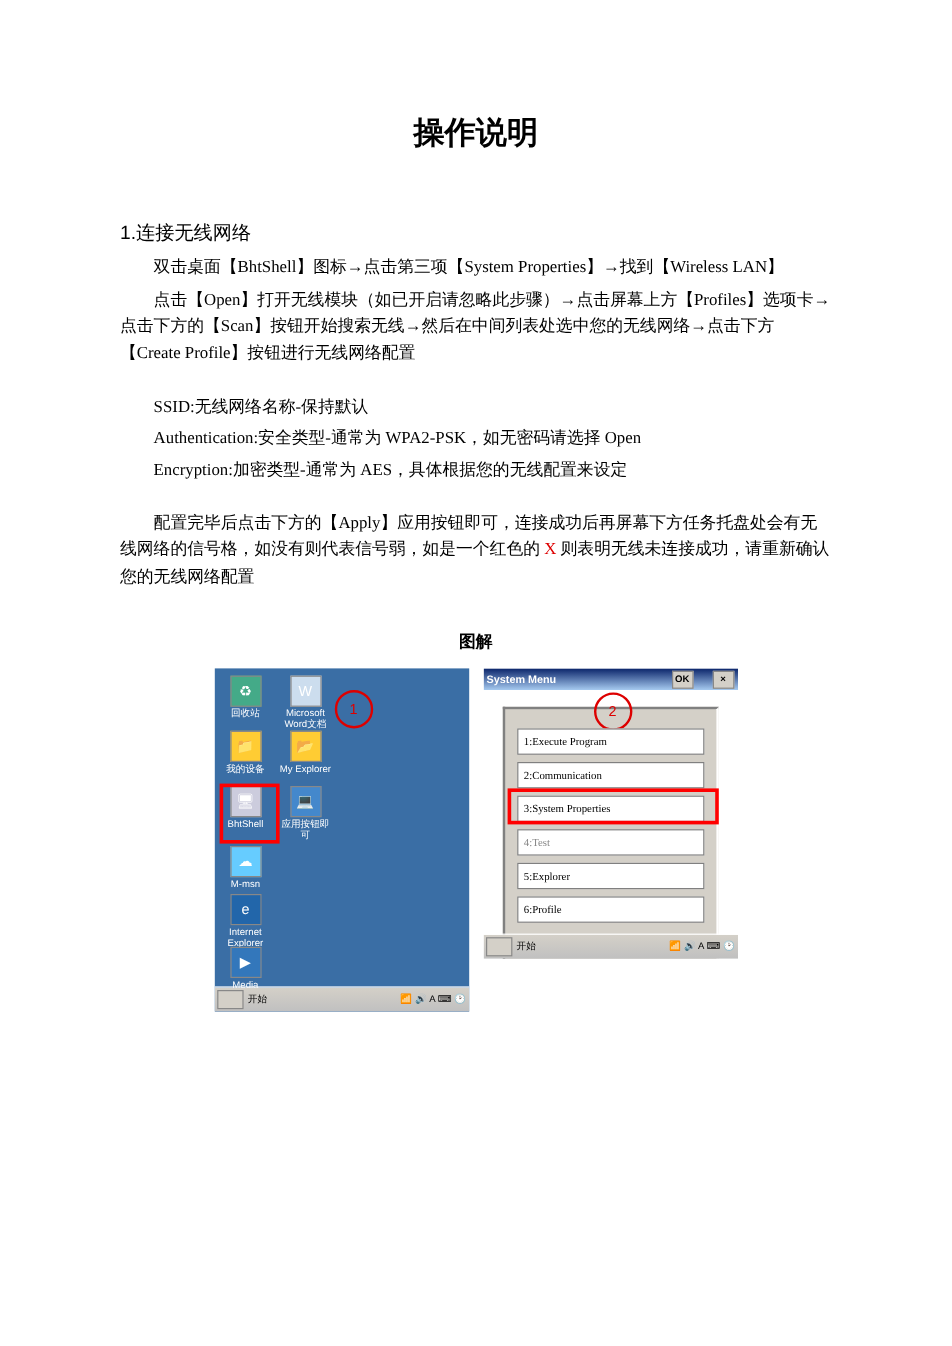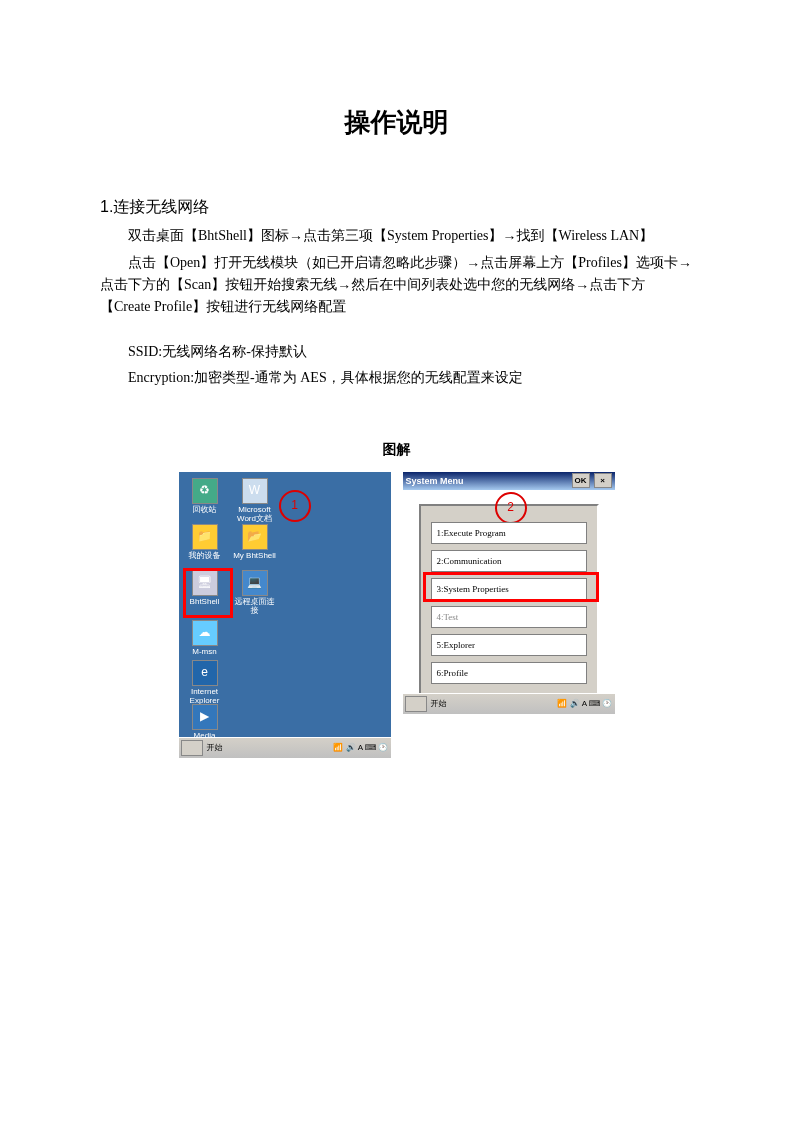--- a/index.html
+++ b/index.html
@@ -15,21 +15,21 @@
     line-height: 1.6;
   }
   .page {
     padding: 90px 100px 0 100px;
   }
   h1.title {
     text-align: center;
     font-family: "SimHei", "黑体", sans-serif;
     font-size: 26px;
     font-weight: bold;
-    margin: 12px 0 50px 0;
+    margin: 0 0 50px 0;
   }
   .section-head {
     font-family: Arial, sans-serif;
     font-size: 16px;
     font-weight: normal;
   }
   .para { text-indent: 2em; margin: 4px 0; }
   .para-noindent { margin: 4px 0; text-indent: 2em;}
   .red { color: #d00; }
   .tujie {
@@ -107,21 +107,21 @@
     overflow: hidden;
   }
   .titlebar {
     height: 18px;
     background: linear-gradient(#0a246a,#a6caf0);
     color:#fff;
     font-weight:bold;
     display:flex; align-items:center; padding:0 3px;
     justify-content:space-between;
   }
-  .titlebar .btns { display:flex; gap:4px;}
+  .titlebar .btns { display:flex; gap:16px;}
   .titlebar .btn {
     width:16px; height:13px; background:#d4d0c8;
     border:1px solid #888; color:#000;
     font-size:8px; display:flex;align-items:center;justify-content:center;
   }
   .menupanel {
     margin: 14px 16px 0 16px;
     border: 2px solid #808080;
     border-right-color:#fff; border-bottom-color:#fff;
     background:#d4d0c8;
@@ -158,53 +158,57 @@
   <div style="margin-bottom:6px;">
     <span class="section-head">1.</span><span class="section-head cn">连接无线网络</span>
   </div>
 
   <div class="para">双击桌面【BhtShell】图标→点击第三项【System Properties】→找到【Wireless LAN】</div>
   <div class="para" style="text-indent:2em;">点击【Open】打开无线模块（如已开启请忽略此步骤）→点击屏幕上方【Profiles】选项卡→点击下方的【Scan】按钮开始搜索无线→然后在中间列表处选中您的无线网络→点击下方【Create Profile】按钮进行无线网络配置</div>
 
   <div style="height:14px;"></div>
 
   <div class="para-noindent">SSID:无线网络名称-保持默认</div>
+  <div class="para-noindent">Authentication:安全类型-通常为 WPA2-PSK，如无密码请选择 Open</div>
   <div class="para-noindent">Encryption:加密类型-通常为 AES，具体根据您的无线配置来设定</div>
 
   <div style="height:14px;"></div>
 
+  <div class="para">
+    <span>配置完毕后点击下方的【Apply】应用按钮即可，连接成功后再屏幕下方任务托盘处会有无线网络的信号格，如没有则代表信号弱，如是一个红色的 </span><span class="red">X</span><span> 则表明无线未连接成功，请重新确认您的无线网络配置</span>
+  </div>
 
   <div class="tujie">图解</div>
 
   <div class="figures">
 
     <div class="shot">
       <div class="icon" style="left:4px; top:6px;">
         <div class="glyph" style="background:#4a8;">♻</div>
         <div>回收站</div>
       </div>
       <div class="icon" style="left:54px; top:6px;">
         <div class="glyph" style="background:#cde;">W</div>
         <div>Microsoft Word文档</div>
       </div>
       <div class="icon" style="left:4px; top:52px;">
         <div class="glyph" style="background:#fc3;">📁</div>
         <div>我的设备</div>
       </div>
       <div class="icon" style="left:54px; top:52px;">
         <div class="glyph" style="background:#fc3;">📂</div>
-        <div>My BhtShell</div>
+        <div>My Explorer</div>
       </div>
       <div class="icon" style="left:4px; top:98px;">
         <div class="glyph" style="background:#ccd;">🖥</div>
         <div>BhtShell</div>
       </div>
       <div class="icon" style="left:54px; top:98px;">
         <div class="glyph" style="background:#48c;">💻</div>
-        <div>远程桌面连接</div>
+        <div>应用按钮即可</div>
       </div>
       <div class="icon" style="left:4px; top:148px;">
         <div class="glyph" style="background:#6cf;">☁</div>
         <div>M-msn</div>
       </div>
       <div class="icon" style="left:4px; top:188px;">
         <div class="glyph" style="background:#26a;">e</div>
         <div>Internet Explorer</div>
       </div>
       <div class="icon" style="left:4px; top:232px;">

